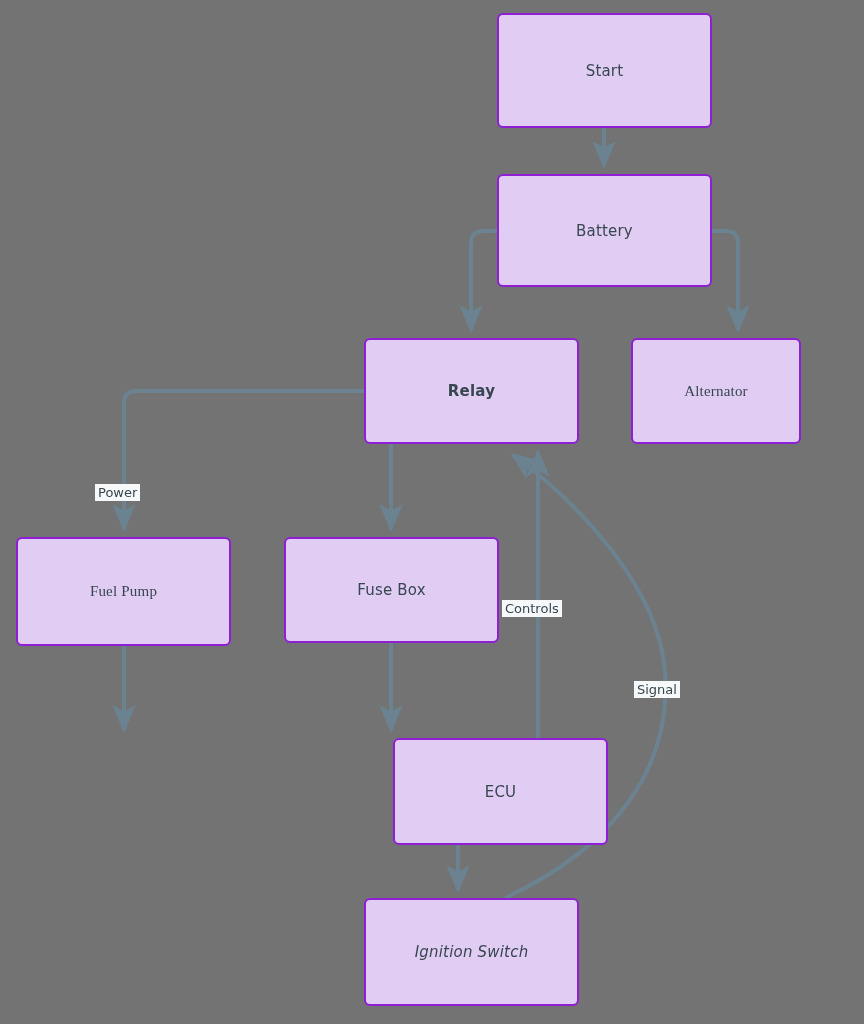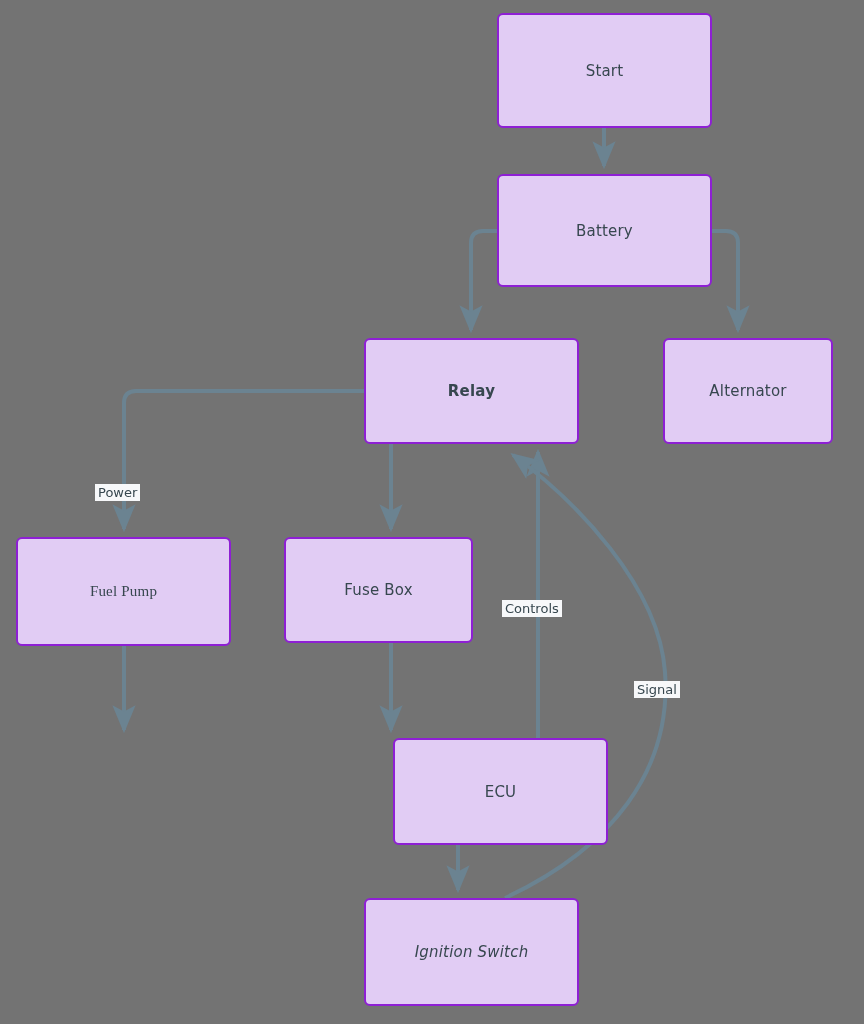--- a/index.html
+++ b/index.html
@@ -91,29 +91,29 @@
   </div>
 
   <div class="node" style="left:497px; top:174px; width:215px; height:113px;">
     <span>Battery</span>
   </div>
 
   <div class="node" style="left:364px; top:338px; width:215px; height:106px;font-weight:bold;">
     <span>Relay</span>
   </div>
 
-  <div class="node" style="left:663px; top:338px; width:170px; height:106px;">
+  <div class="node" style="left:631px; top:338px; width:170px; height:106px;font-family:Liberation Serif, serif;">
     <span>Alternator</span>
   </div>
 
   <div class="node" style="left:16px; top:537px; width:215px; height:109px;font-family:Liberation Serif, serif;">
     <span>Fuel Pump</span>
   </div>
 
-  <div class="node" style="left:284px; top:537px; width:189px; height:106px;">
+  <div class="node" style="left:284px; top:537px; width:215px; height:106px;">
     <span>Fuse Box</span>
   </div>
 
 
   <div class="node" style="left:350px; top:738px; width:215px; height:107px;margin-left:43px;">
     <span>ECU</span>
   </div>
 
   <div class="node" style="left:364px; top:898px; width:215px; height:108px;font-style:italic;">
     <span>Ignition Switch</span>

